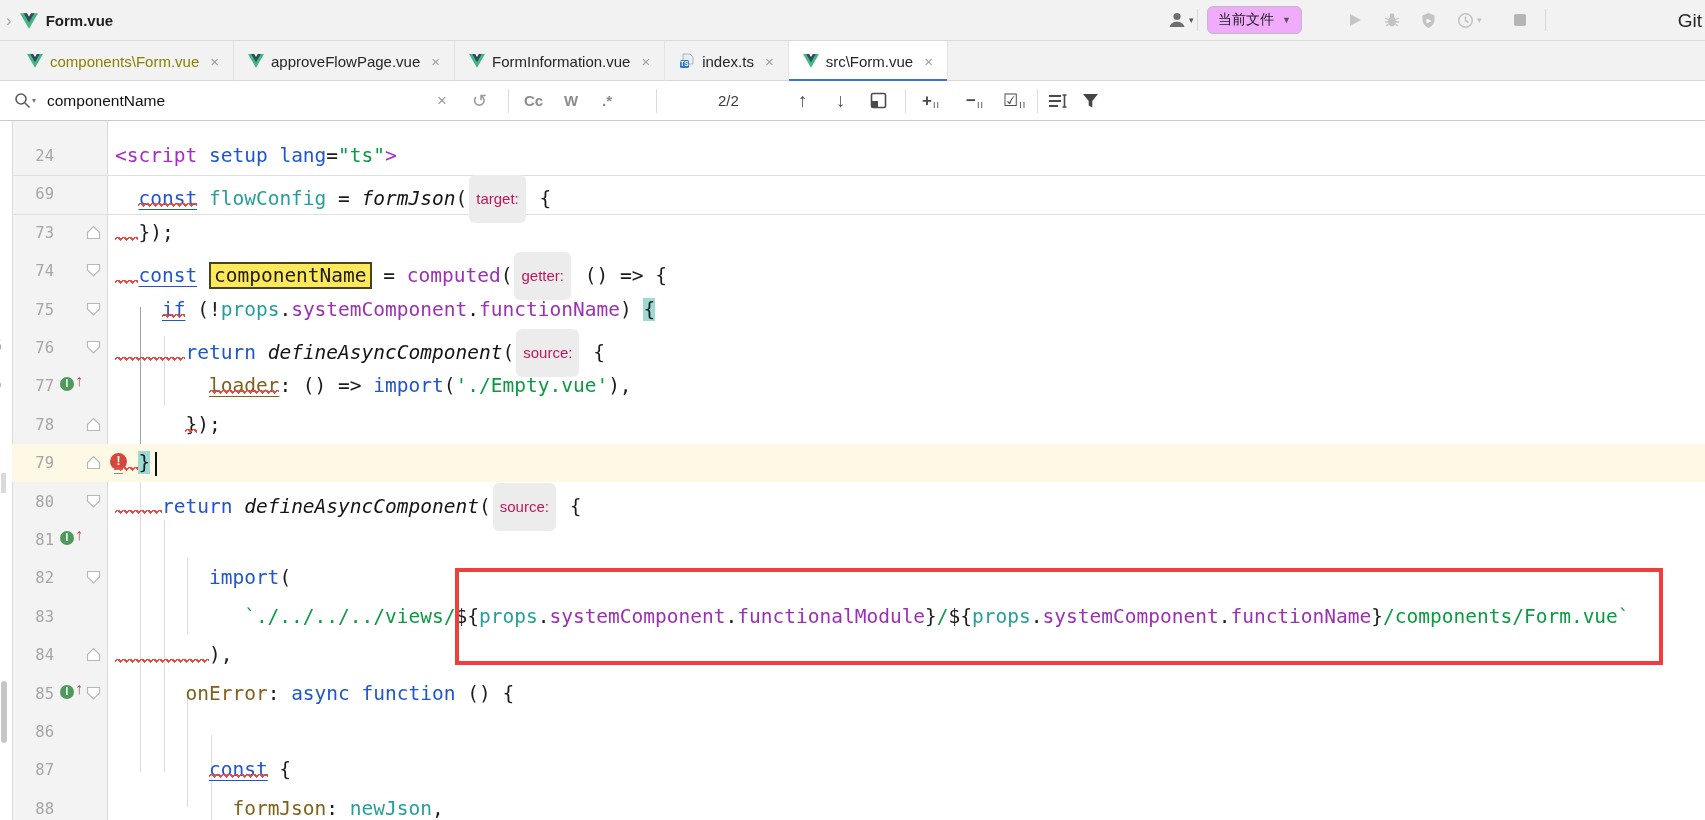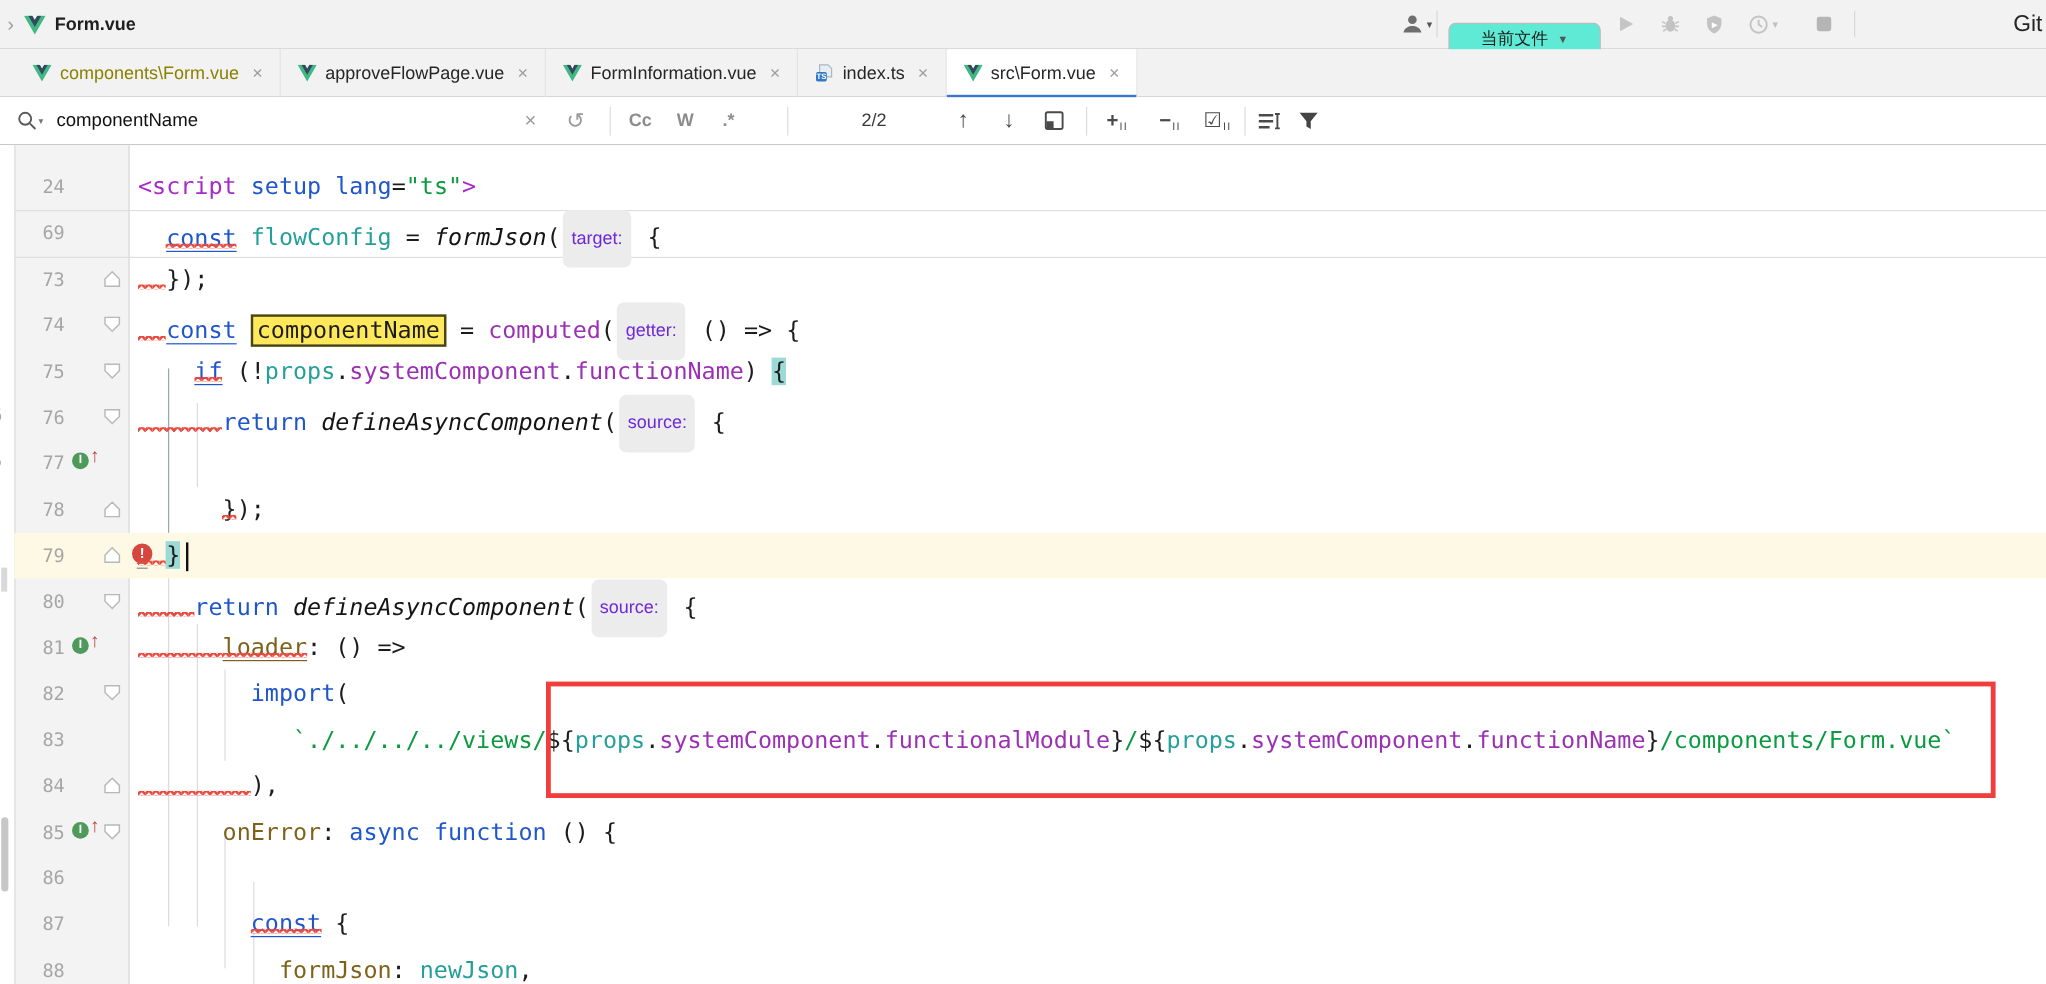--- a/index.html
+++ b/index.html
@@ -8,21 +8,21 @@
   .app { position:absolute; inset:0; }
 
   
   .titlebar { position:absolute; left:0; top:0; width:1705px; height:41px; background:#f2f2f2; border-bottom:1px solid #dadada; }
   .tb-left { position:absolute; left:6px; top:0; height:41px; display:flex; align-items:center; gap:8px; }
   .tb-chevron { color:#a0a0a0; font-size:17px; }
   .tb-title { font-size:15px; color:#1f1f1f; font-weight:700; }
   .tb-right { position:absolute; right:0; top:0; height:41px; width:560px; }
   .tbi { position:absolute; top:8px; height:24px; display:flex; align-items:center; }
   .vsep { position:absolute; top:9px; width:1px; height:22px; background:#d8d8d8; }
-  .runcfg { position:absolute; left:62px; top:6px; height:28px; padding:0 26px; border:1px solid #bcbcbc; border-radius:6px; background:#5eead4; display:flex; align-items:center; gap:8px; font-size:14px; color:#1a1a1a;margin-top:13px; }
+  .runcfg { position:absolute; left:62px; top:6px; height:28px; padding:0 10px; border:1px solid #bcbcbc; border-radius:6px; background:#f0abfc; display:flex; align-items:center; gap:8px; font-size:14px; color:#1a1a1a; }
   .runcfg .arr { font-size:9px; color:#555; }
   .git-label { position:absolute; right:3px; top:10px; font-size:19px; color:#262626; }
 
   
   .tabbar { position:absolute; left:0; top:41px; width:1705px; height:40px; background:#f2f2f2; border-bottom:1px solid #d6d6d6; display:flex; }
   .tab { height:40px; display:flex; align-items:center; gap:7px; padding:0 14px; border-right:1px solid #e3e3e3; font-size:15px; color:#262626; position:relative; cursor:default; }
   .tab .close { color:#9e9e9e; font-size:15px; margin-left:4px; }
   .tab.active { background:#fff; }
   .tab.active::after { content:""; position:absolute; left:0; right:0; bottom:-1px; height:3px; background:#3875d6; }
   .tab.olive { color:#8c8000;padding-left:27px; }
@@ -58,21 +58,21 @@
   .tk-attr { color:#1f56cc; }
   .tk-tag  { color:#a62bc6; }
   .tk-id   { color:#249f99; }
   .tk-prop { color:#9c30b5; }
   .tk-call { color:#9c30b5; }
   .tk-str  { color:#0a9b41; }
   .tk-pln  { color:#1c1c1c; }
   .tk-fld  { color:#80611a; }
   .tk-fn   { color:#141414; font-style:italic; }
   .tk-ws   { }
-  .tk-inlay { display:inline-block; background:#ececec; color:#6d28d9; border-radius:6px; padding:14px 7px; font-family:"Liberation Sans", sans-serif; font-size:15px; line-height:20px; vertical-align:middle; margin:0 2px; }
+  .tk-inlay { display:inline-block; background:#ececec; color:#be185d; border-radius:6px; padding:14px 7px; font-family:"Liberation Sans", sans-serif; font-size:15px; line-height:20px; vertical-align:middle; margin:0 2px; }
   .tk-match { background:#ffe95a; border:2px solid #45441f; padding:0 3px; color:#1c1c1c; }
   .tk-brace { background:#9edad5; }
   .u { text-decoration:underline; text-underline-offset:4px; text-decoration-thickness:1px; }
   .sq { position:relative; }
   .sq::after { content:""; position:absolute; left:0; right:0; bottom:3px; height:4px;
     background-image:
       linear-gradient(45deg, transparent 60%, #e84a3f 60%, #e84a3f 85%, transparent 85%),
       linear-gradient(-45deg, transparent 60%, #e84a3f 60%, #e84a3f 85%, transparent 85%);
     background-size:6px 4px; background-repeat:repeat-x; background-position:0 100%; }
   .caret-bar { display:inline-block; width:2px; height:24px; background:#101010; vertical-align:middle; margin-left:5px; }
@@ -324,20 +324,21 @@
             </svg>
           </span>
           <span class="code"><span class="tk-ws sq">      </span><span class="tk-kw">return</span><span class="tk-pln"> </span><span class="tk-fn">defineAsyncComponent</span><span class="tk-pln">(</span><span class="tk-inlay">source:</span><span class="tk-pln"> {</span></span>
         </div>
         <div class="row" style="top: 246.4px;">
           <span class="lnum">77</span>
           <span class="gmark">
             <span class="gcirc">I</span>
             <span class="garrow">↑</span>
           </span>
+          <span class="code"><span class="tk-ws">        </span><span class="tk-fld u sq">loader</span><span class="tk-pln">: () =&gt; </span><span class="tk-kw">import</span><span class="tk-pln">(</span><span class="tk-str">'./Empty.vue'</span><span class="tk-pln">),</span></span>
         </div>
         <div class="row" style="top: 284.8px;">
           <span class="lnum">78</span>
           <span class="foldic">
             <svg width="15" height="15" viewBox="0 0 15 15">
               <polygon points="7.5,1.5 13.5,7.5 13.5,13.5 1.5,13.5 1.5,7.5" fill="#fff" stroke="#b8b8b8" stroke-width="1.2"></polygon>
             </svg>
           </span>
           <span class="code"><span class="tk-ws">      </span><span class="tk-pln sq">}</span><span class="tk-pln">);</span></span>
         </div>
@@ -359,21 +360,20 @@
             </svg>
           </span>
           <span class="code"><span class="tk-ws sq">    </span><span class="tk-kw">return</span><span class="tk-pln"> </span><span class="tk-fn">defineAsyncComponent</span><span class="tk-pln">(</span><span class="tk-inlay">source:</span><span class="tk-pln"> {</span></span>
         </div>
         <div class="row" style="top: 400px;">
           <span class="lnum">81</span>
           <span class="gmark">
             <span class="gcirc">I</span>
             <span class="garrow">↑</span>
           </span>
-          <span class="code"><span class="tk-ws sq">      </span><span class="tk-fld u sq">loader</span><span class="tk-pln">: () =&gt;</span></span>
         </div>
         <div class="row" style="top: 438.4px;">
           <span class="lnum">82</span>
           <span class="foldic">
             <svg width="15" height="15" viewBox="0 0 15 15">
               <polygon points="1.5,1.5 13.5,1.5 13.5,7 7.5,13 1.5,7" fill="#fff" stroke="#b8b8b8" stroke-width="1.2"></polygon>
             </svg>
           </span>
           <span class="code"><span class="tk-ws">        </span><span class="tk-kw">import</span><span class="tk-pln">(</span></span>
         </div>

